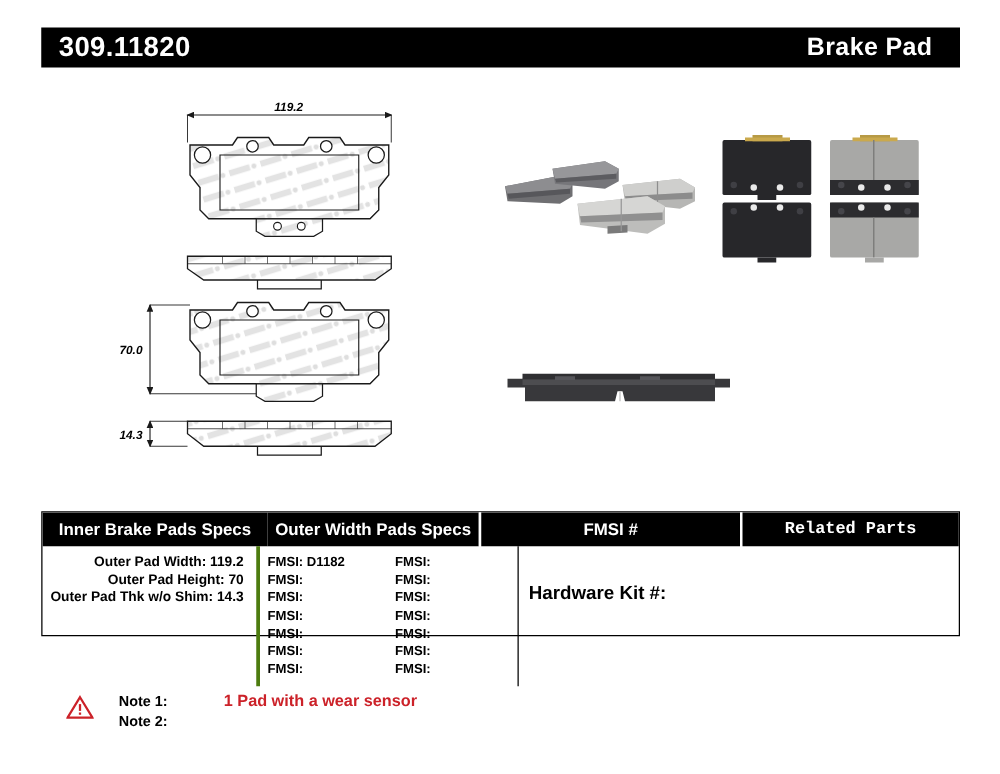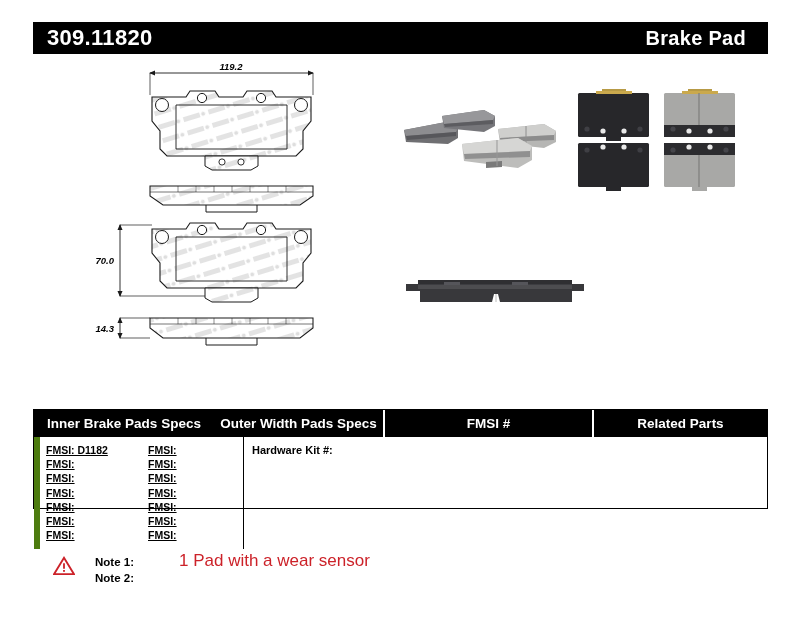--- a/index.html
+++ b/index.html
@@ -43,21 +43,21 @@
     font-size: 20px;
     font-weight: bold;
     letter-spacing: 0.3px;
     line-height: 1;
   }
 
   
   .drawings {
     position: absolute;
     left: 0;
-    top: 53px;
+    top: 72px;
     width: 648px;
     height: 330px;
   }
 
   .draw-svg {
     position: absolute;
     left: 0;
     top: 0;
   }
 
@@ -93,21 +93,21 @@
     display: flex;
     align-items: center;
     justify-content: center;
     height: 27px;
     box-sizing: border-box;
   }
   .hd-inner  { width: 180px; justify-content: center; }
   .hd-outer  { width: 169px; justify-content: center; }
   .hd-gap    { width: 2px; background: #ffffff; }
   .hd-fmsi   { width: 207px; }
-  .hd-related{ flex: 1; }
+  .hd-related{ flex: 1; font-family: Liberation Mono, monospace; }
 
   .spec-body {
     position: absolute;
     left: 0;
     top: 27px;
     width: 100%;
     height: 112px;
     display: flex;
     box-sizing: border-box;
   }
@@ -119,24 +119,23 @@
   }
   .col-outer {
     width: 171px;
     box-sizing: border-box;
     padding: 6px 10px 0 0;
     text-align: right;
   }
   .col-fmsi {
     width: 209px;
     box-sizing: border-box;
-    border-left: 6px solid #4d7c0f;
+    border-left: 3px solid #4d7c0f;
     padding: 6px 0 0 6px;
     display: flex;
-    text-decoration: underline;
   }
   .col-related {
     flex: 1;
     box-sizing: border-box;
     border-left: 1px solid #000;
     padding: 6px 0 0 8px;
   }
   .spec-line {
     font-size: 11px;
     font-weight: bold;
@@ -149,24 +148,25 @@
   }
   .fmsi-sub.first { width: 102px; }
   .fmsi-sub.second { width: 95px; }
   .fmsi-line {
     font-size: 10.5px;
     font-weight: bold;
     line-height: 14.2px;
     white-space: nowrap;
   }
   .related-line {
-    font-size: 11px;
+    font-size: 15px;
     font-weight: bold;
     line-height: 14.2px;
     white-space: nowrap;
+    margin-top: 25px;
   }
 
   
   .notes {
     position: absolute;
     left: 33px;
     top: 553px;
     width: 500px;
     height: 44px;
   }
@@ -188,22 +188,22 @@
     line-height: 16px;
     gap: 31px;
   }
   .note-label {
     font-size: 11.5px;
     font-weight: bold;
     width: 46px;
     white-space: nowrap;
   }
   .note-value {
-    font-size: 17px;
-    font-weight: normal;
+    font-size: 13px;
+    font-weight: bold;
     color: #cc2229;
     margin-left: 7px;
     white-space: nowrap;
   }
 </style>
 </head>
 <body>
 
 <div class="header-bar">
   <span class="header-part-number">309.11820</span>
@@ -414,20 +414,25 @@
     <div class="spec-head hd-outer">Outer Width Pads Specs</div>
     <div class="hd-gap"></div>
     <div class="spec-head hd-fmsi">FMSI #</div>
     <div class="hd-gap"></div>
     <div class="spec-head hd-related">Related Parts</div>
   </div>
 
   <div class="spec-body">
 
 
+    <div class="col-outer">
+      <div class="spec-line">Outer Pad Width: 119.2</div>
+      <div class="spec-line">Outer Pad Height: 70</div>
+      <div class="spec-line">Outer Pad Thk w/o Shim: 14.3</div>
+    </div>
 
     <div class="col-fmsi">
       <div class="fmsi-sub first">
         <div class="fmsi-line">FMSI:  D1182</div>
         <div class="fmsi-line">FMSI:</div>
         <div class="fmsi-line">FMSI:</div>
         <div class="fmsi-line">FMSI:</div>
         <div class="fmsi-line">FMSI:</div>
         <div class="fmsi-line">FMSI:</div>
         <div class="fmsi-line">FMSI:</div>

